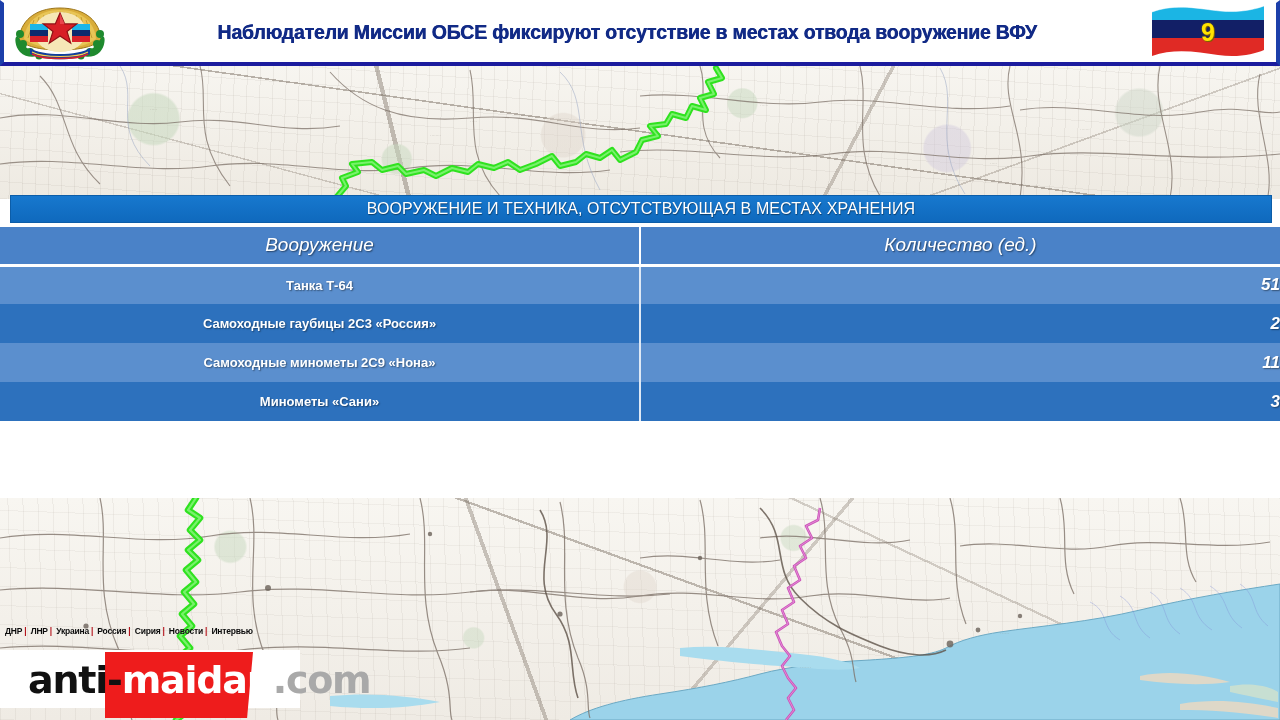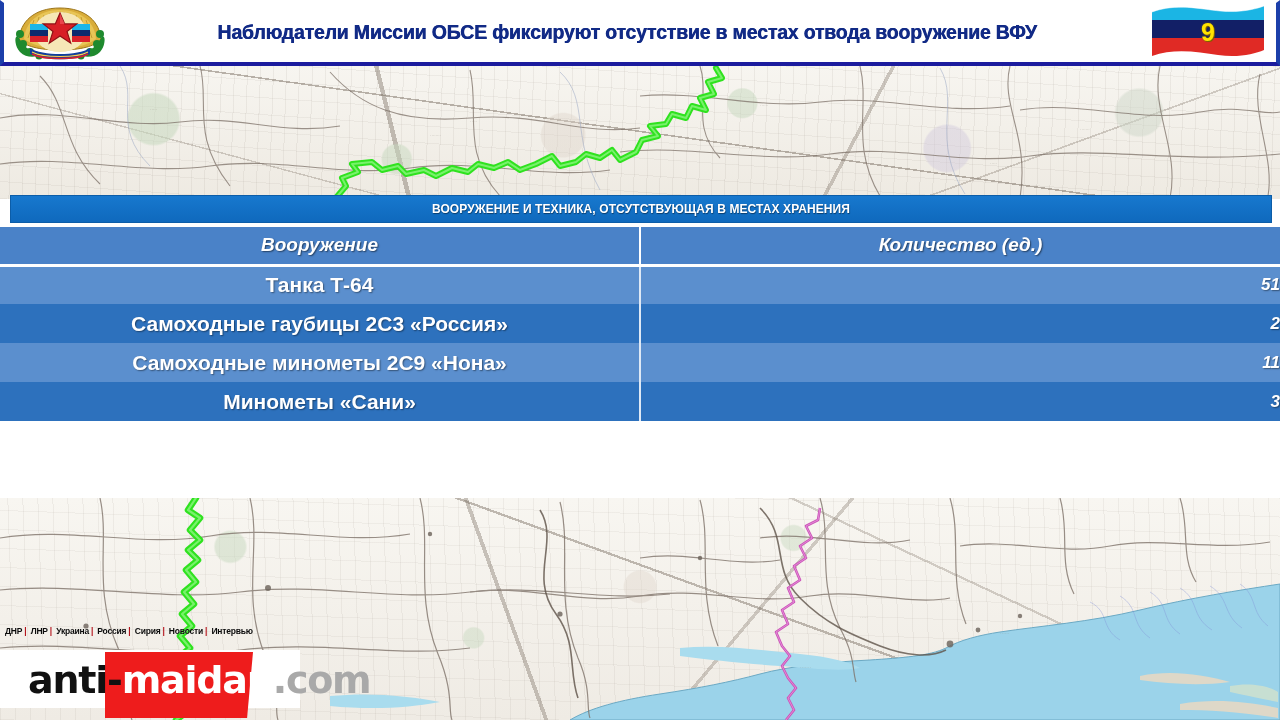--- a/index.html
+++ b/index.html
@@ -87,40 +87,40 @@
   .map svg{ position:absolute; inset:0; width:100%; height:100%; }
 
   
   .table-block{
     position:absolute; left:0; top:195px; width:1280px; z-index:10;
   }
   .table-title{
     margin:0 8px 4px 10px; height:28px;
     background:linear-gradient(#1778ce,#0f69bd);
     border:1px solid #0c5da8;
-    color:#ffffff; font-size:12px; font-weight:bold;
+    color:#ffffff; font-size:16px; font-weight:normal;
     display:flex; align-items:center; justify-content:center;
     text-shadow:0.5px 0.5px 1px rgba(0,0,0,.45);
     letter-spacing:.1px;
   }
   table{
     width:1280px; border-collapse:collapse; table-layout:fixed;
   }
   col.c1{ width:640px; }
   col.c2{ width:640px; }
   thead th{
     height:38px; background:#4a82c8;
-    color:#ffffff; font-size:19px; font-weight:bold; font-style:italic;
+    color:#ffffff; font-size:19px; font-weight:normal; font-style:italic;
     text-shadow:1px 1px 1.5px rgba(0,0,0,.5);
     border-right:2px solid #ffffff;
     border-bottom:3px solid #ffffff;
   }
   thead th:last-child{ border-right:none; }
   tbody td{
-    height:39px; color:#ffffff; font-size:21px; font-weight:bold;
+    height:39px; color:#ffffff; font-size:13px; font-weight:bold;
     text-align:center; vertical-align:middle;
     border-right:2px solid #dfe9f5;
     text-shadow:1px 1px 1.5px rgba(0,0,0,.42);
   }
   tbody td:last-child{ border-right:none;text-align:right; }
   tbody tr.odd td{ background:#5b8fce; }
   tbody tr.even td{ background:#2d71bd; }
   tbody td.qty{ font-style:italic; font-size:17px; }
 
   

